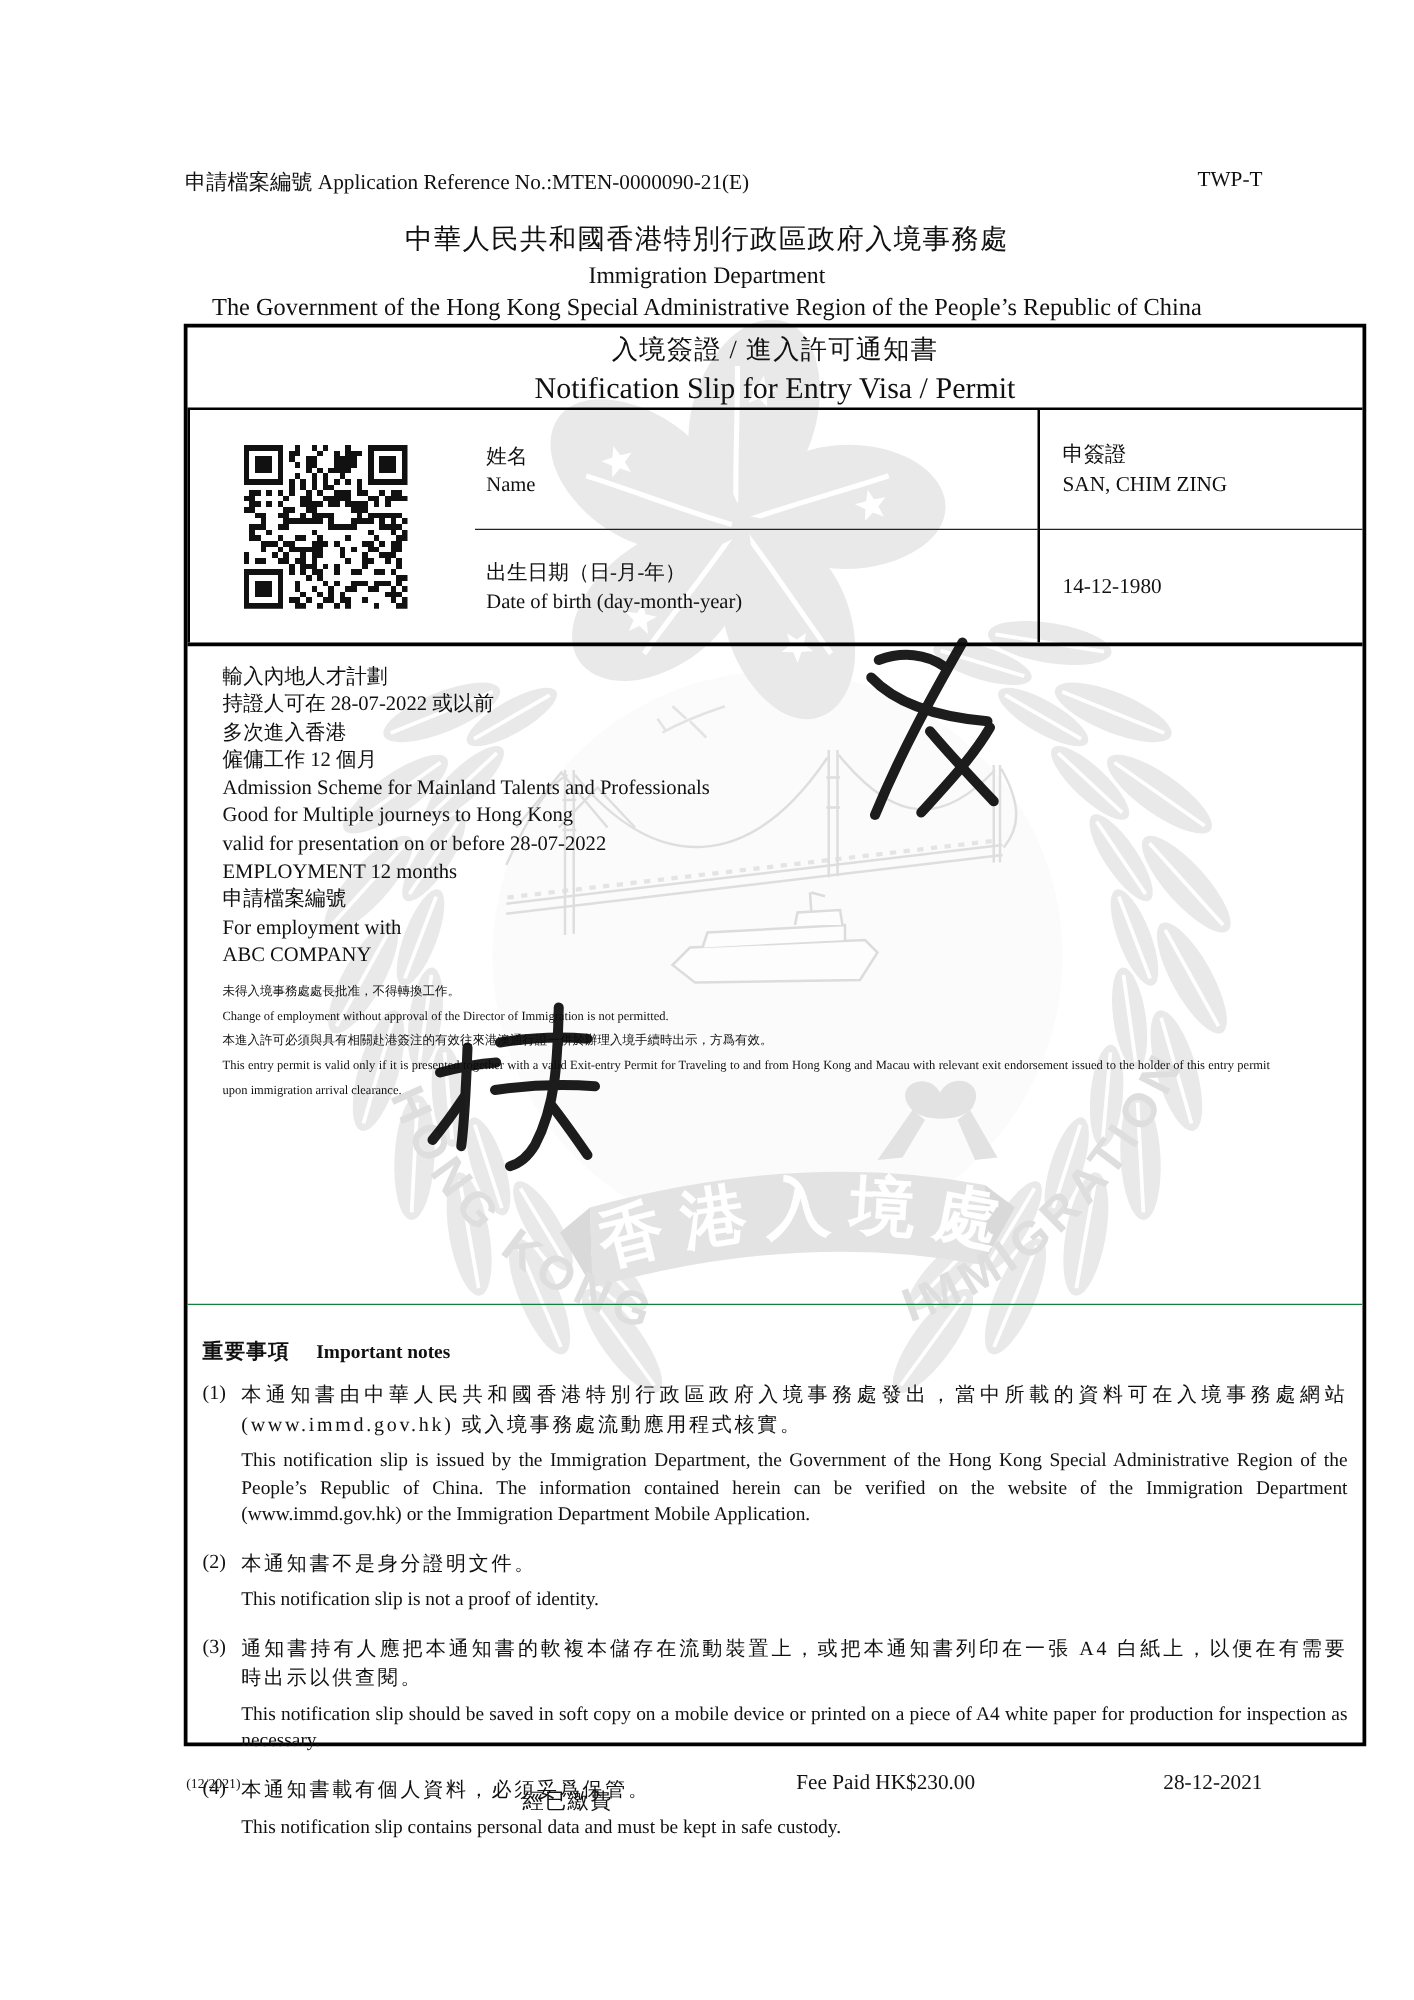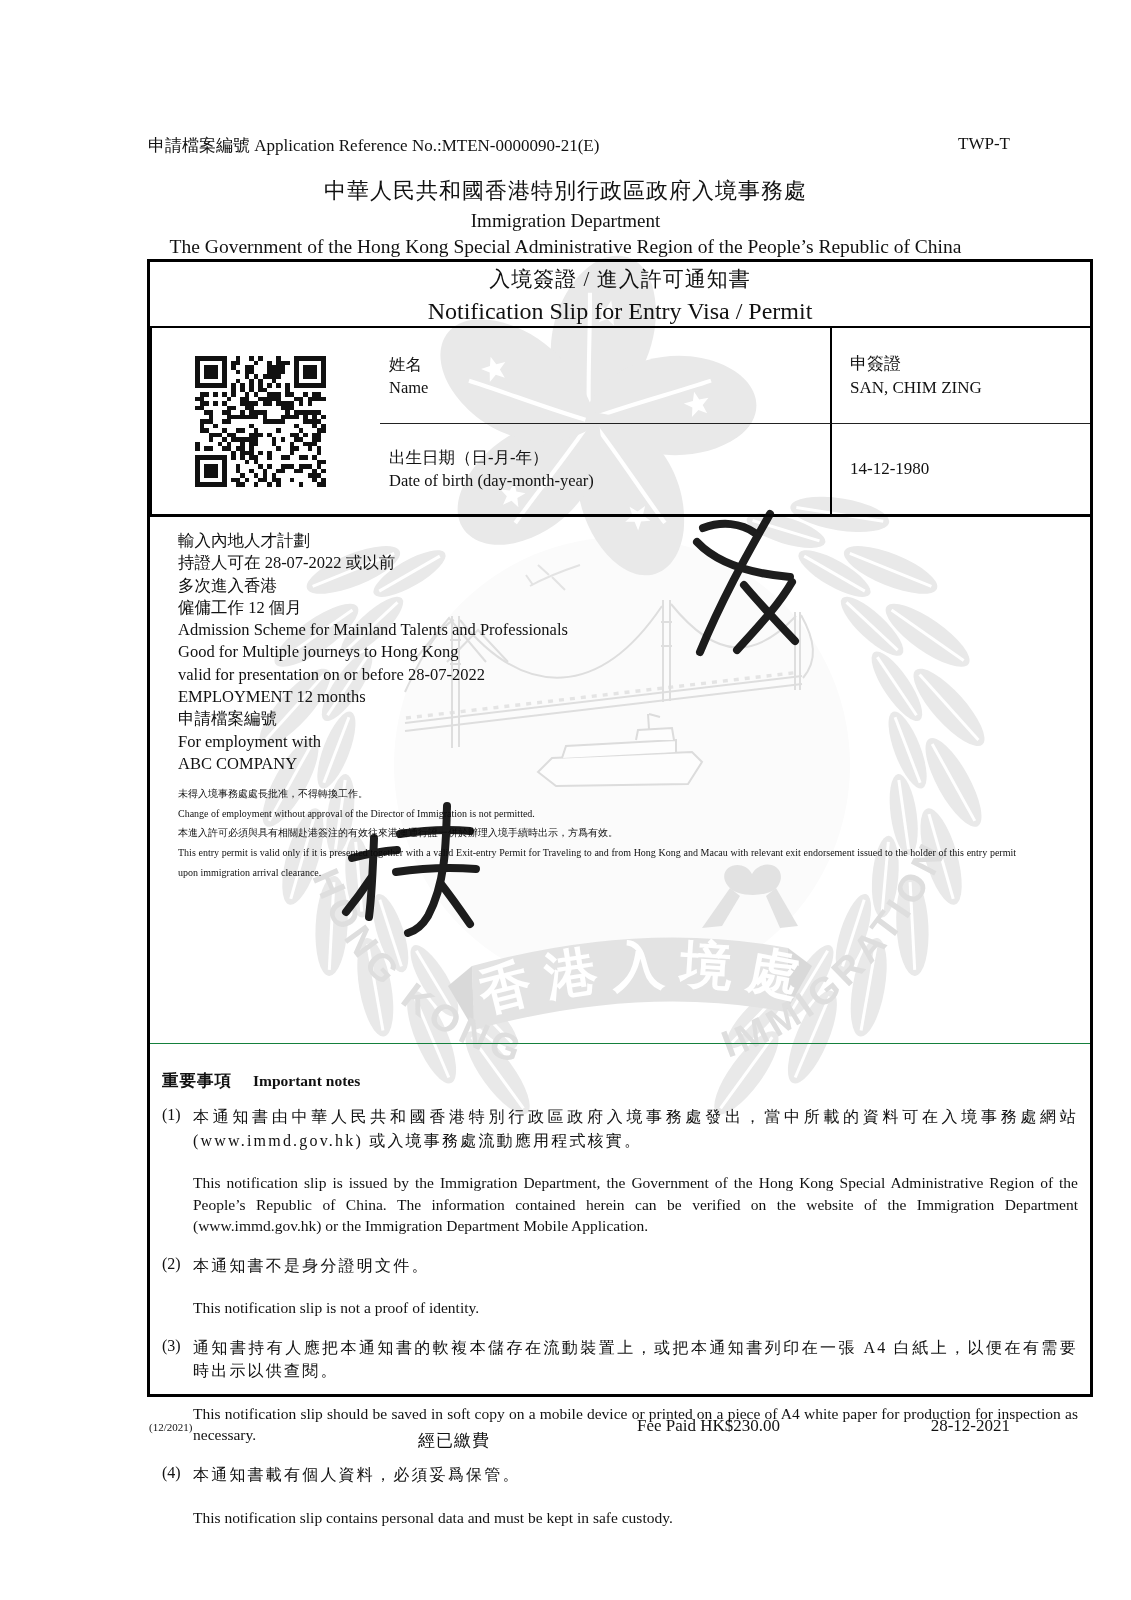--- a/index.html
+++ b/index.html
@@ -39,21 +39,21 @@
   .cond-line{font-size:10px;line-height:19.6px;text-align:justify;}
 
   .notes-sec{box-sizing:border-box;padding:26px 12px 0 12px;}
   .notes-heading{font-weight:bold;margin-bottom:13px;}
   .notes-heading .zh{font-size:16.5px;letter-spacing:1px;}
   .notes-heading .en{font-size:15.5px;margin-left:17px;}
   .note-item{display:flex;margin-bottom:17px;}
   .note-num{width:31px;flex:none;font-size:16px;padding-top:1px;}
   .note-body{flex:1;}
   .note-zh{font-size:16px;line-height:23.5px;letter-spacing:2.2px;text-align:justify;}
-  .note-en{font-size:15.5px;line-height:21.6px;text-align:justify;margin-top:20px;}
+  .note-en{font-size:15.5px;line-height:21.6px;text-align:justify;margin-top:6px;}
 
   .page-footer{position:absolute;left:148px;top:1412px;width:862px;height:40px;font-size:17px;}
   .f-version{position:absolute;left:1px;top:9px;font-size:11px;}
   .f-fee-zh{position:absolute;left:270px;top:17px;letter-spacing:1px;}
   .f-fee-en{position:absolute;left:489px;top:4px;}
   .f-date{position:absolute;right:0;top:4px;}
 </style>
 </head>
 <body>
 

